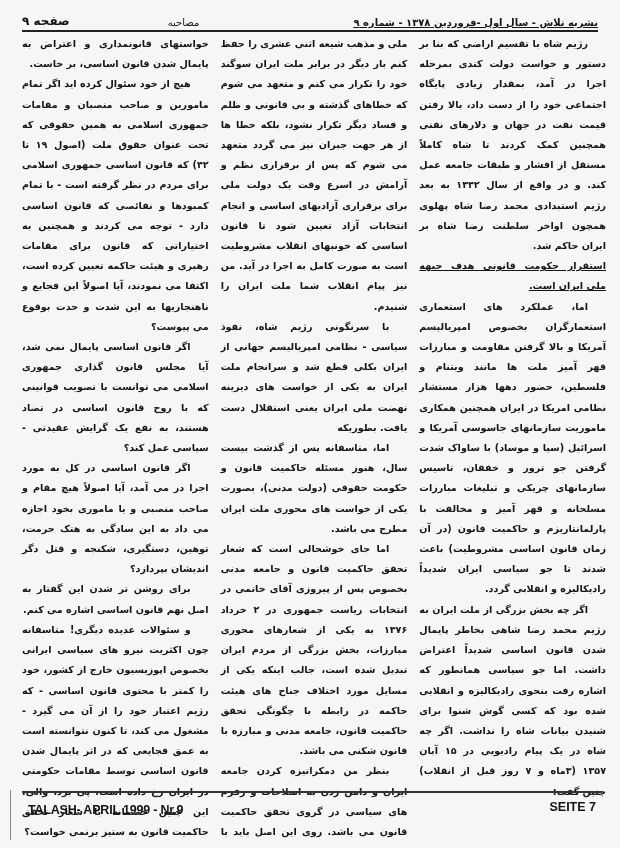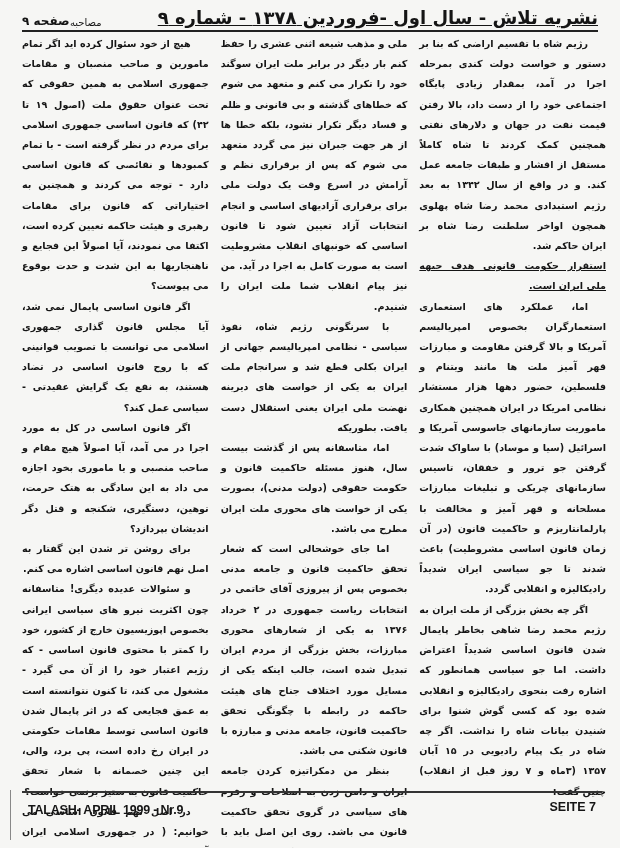--- a/index.html
+++ b/index.html
@@ -6,21 +6,21 @@
   body {
     width: 620px; height: 848px; background: #f6f6f4; position: relative; overflow: hidden;
     font-family: "DejaVu Sans", sans-serif; color: #151515;
   }
   .header {
     position: absolute; left: 22px; right: 22px; top: 6px; height: 22px;
     direction: rtl; display: flex; justify-content: space-between; align-items: flex-end;
     border-bottom: 2px solid #222; padding-bottom: 2px;
     font-family: "DejaVu Sans", sans-serif; font-weight: bold;
   }
-  .header .pub { font-size: 18px; text-decoration: underline; }
+  .header .pub { font-size: 10px; text-decoration: underline; }
   .header .section { font-size: 10px; font-weight: normal; margin-right: 56px; }
   .header .page { font-size: 12px; }
   .columns {
     position: absolute; left: 22px; right: 14px; top: 34px; height: 752px;
     direction: rtl; display: flex; gap: 12px;
   }
   .col { flex: 1; direction: rtl; }
   .col p {
     margin: 0; font-size: 9.6px; line-height: 20.2px; text-align: justify;
     text-align-last: right; font-weight: bold; letter-spacing: -0.1px;
@@ -58,20 +58,21 @@
       <p class="indent">اگر چه بخش بزرگی از ملت ایران به رژیم محمد رضا شاهی بخاطر پایمال شدن قانون اساسی شدیداً اعتراض داشت. اما جو سیاسی همانطور که اشاره رفت بنحوی رادیکالیزه و انقلابی شده بود که کسی گوش شنوا برای شنیدن بیانات شاه را نداشت. اگر چه شاه در یک پیام رادیویی در ۱۵ آبان ۱۳۵۷ (۳ماه و ۷ روز قبل از انقلاب) چنین گفت:</p>
     </div>
   <div class="col" id="col-middle">
       <p>ملی و مذهب شیعه اثنی عشری را حفظ کنم بار دیگر در برابر ملت ایران سوگند خود را تکرار می کنم و متعهد می شوم که خطاهای گذشته و بی قانونی و ظلم و فساد دیگر تکرار نشود، بلکه خطا ها از هر جهت جبران نیز می گردد متعهد می شوم که پس از برقراری نظم و آرامش در اسرع وقت یک دولت ملی برای برقراری آزادیهای اساسی و انجام انتخابات آزاد تعیین شود تا قانون اساسی که خونبهای انقلاب مشروطیت است به صورت کامل به اجرا در آید. من نیز پیام انقلاب شما ملت ایران را شنیدم.</p>
       <p class="indent">با سرنگونی رژیم شاه، نفوذ سیاسی - نظامی امپریالیسم جهانی از ایران بکلی قطع شد و سرانجام ملت ایران به یکی از خواست های دیرینه نهضت ملی ایران یعنی استقلال دست یافت. بطوریکه</p>
       <p class="indent">اما، متاسفانه پس از گذشت بیست سال، هنوز مسئله حاکمیت قانون و حکومت حقوقی (دولت مدنی)، بصورت یکی از خواست های محوری ملت ایران مطرح می باشد.</p>
       <p class="indent">اما جای خوشحالی است که شعار تحقق حاکمیت قانون و جامعه مدنی بخصوص پس از پیروزی آقای خاتمی در انتخابات ریاست جمهوری در ۲ خرداد ۱۳۷۶ به یکی از شعارهای محوری مبارزات، بخش بزرگی از مردم ایران تبدیل شده است، جالب اینکه یکی از مسایل مورد اختلاف جناح های هیئت حاکمه در رابطه با چگونگی تحقق حاکمیت قانون، جامعه مدنی و مبارزه با قانون شکنی می باشد.</p>
       <p class="indent">بنظر من دمکراتیزه کردن جامعه ایران و دامن زدن به اصلاحات و رفرم های سیاسی در گروی تحقق حاکمیت قانون می باشد. روی این اصل باید با مبارزات مبارزین داخل کشور همسو و همصدا شد و به پشتیبانی از</p>
     </div>
   <div class="col" id="col-left">
+      <p>خواستهای قانونمداری و اعتراض به پایمال شدن قانون اساسی، بر خاست.</p>
       <p class="indent">هیچ از خود سئوال کرده اید اگر تمام مامورین و صاحب منصبان و مقامات جمهوری اسلامی به همین حقوقی که تحت عنوان حقوق ملت (اصول ۱۹ تا ۴۲) که قانون اساسی جمهوری اسلامی برای مردم در نظر گرفته است - با تمام کمبودها و نقائصی که قانون اساسی دارد - توجه می کردند و همچنین به اختیاراتی که قانون برای مقامات رهبری و هیئت حاکمه تعیین کرده است، اکتفا می نمودند، آیا اصولاً این فجایع و ناهنجاریها به این شدت و حدت بوقوع می پیوست؟</p>
       <p class="indent">اگر قانون اساسی پایمال نمی شد، آیا مجلس قانون گذاری جمهوری اسلامی می توانست با تصویب قوانینی که با روح قانون اساسی در تضاد هستند، به نفع یک گرایش عقیدتی - سیاسی عمل کند؟</p>
       <p class="indent">اگر قانون اساسی در کل به مورد اجرا در می آمد، آیا اصولاً هیچ مقام و صاحب منصبی و یا ماموری بخود اجازه می داد به این سادگی به هتک حرمت، توهین، دستگیری، شکنجه و قتل دگر اندیشان بپردازد؟</p>
       <p class="indent">برای روشن تر شدن این گفتار به اصل نهم قانون اساسی اشاره می کنم.</p>
       <p class="indent">و سئوالات عدیده دیگری! متاسفانه چون اکثریت نیرو های سیاسی ایرانی بخصوص اپوزیسیون خارج از کشور، خود را کمتر با محتوی قانون اساسی - که رژیم اعتبار خود را از آن می گیرد - مشغول می کند، تا کنون نتوانسته است به عمق فجایعی که در اثر پایمال شدن قانون اساسی توسط مقامات حکومتی در ایران رخ داده است، پی برد، والی، این چنین خصمانه با شعار تحقق حاکمیت قانون به ستیز برنمی خواست؟</p>
       <p class="indent">در اصل نهم قانون اساسی می خوانیم: ( در جمهوری اسلامی ایران آزادی و استقلال</p>
     </div>
 </div>
 
 <div class="footer-rule"></div>

